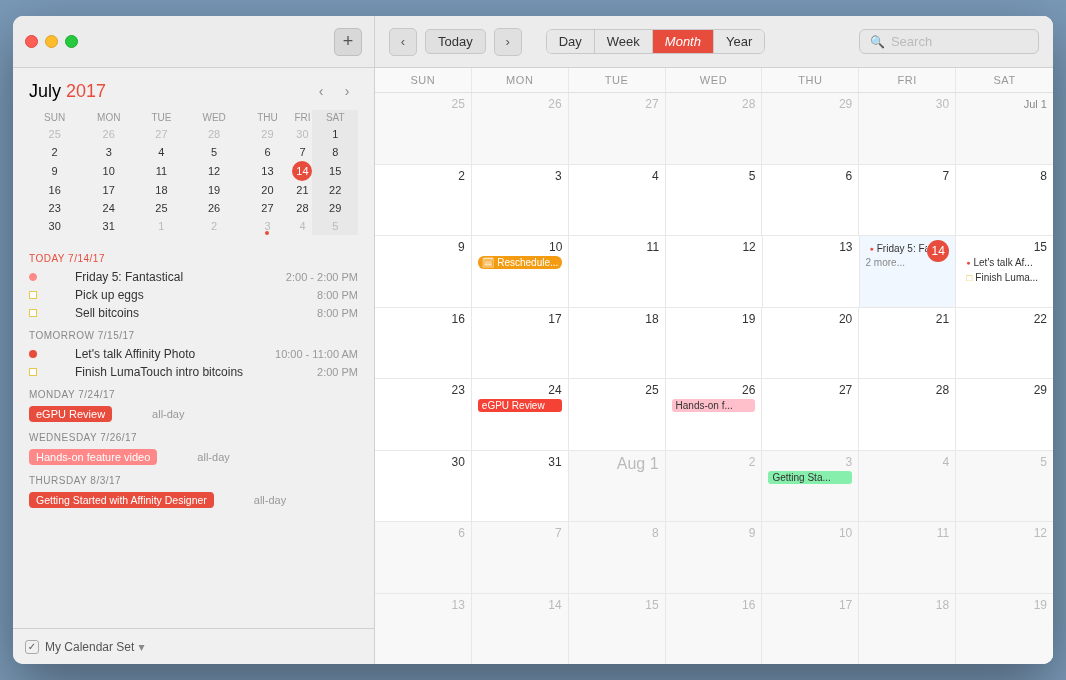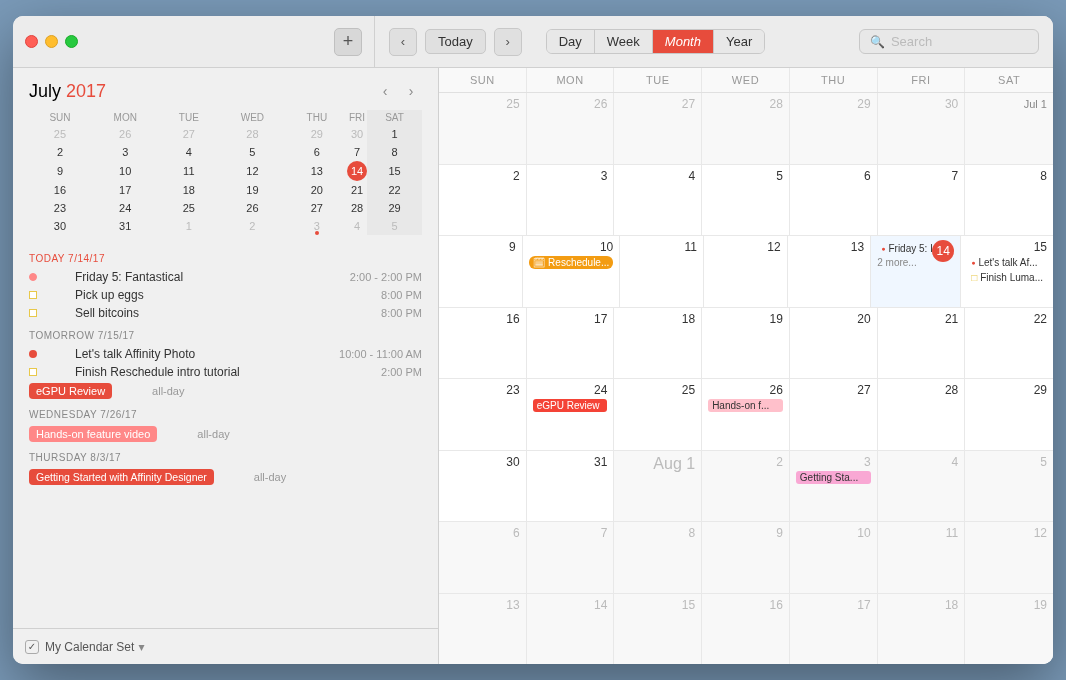--- a/index.html
+++ b/index.html
@@ -51,21 +51,21 @@
       margin-left: auto;
     }
     
     .main-body {
       display: flex;
       flex: 1;
       overflow: hidden;
     }
     
     .sidebar {
-      width: 426px;
+      width: 362px;
       background: #f0f0f0;
       border-right: 1px solid #d0d0d0;
       display: flex;
       flex-direction: column;
       flex-shrink: 0;
     }
     .mini-cal {
       padding: 12px 16px 8px;
     }
     .mini-cal-header {
@@ -507,24 +507,25 @@
 
         <div class="events-day-header">TOMORROW 7/15/17</div>
 
         <div class="event-item">
           <div class="event-dot red"></div>
           <span class="event-name">Let's talk Affinity Photo</span>
           <span class="event-time">10:00 - 11:00 AM</span>
         </div>
         <div class="event-item">
           <div class="event-square"></div>
-          <span class="event-name">Finish Reschedule intro tutorial</span>
+          <span class="event-name">Finish LumaTouch intro bitcoins</span>
           <span class="event-time">2:00 PM</span>
         </div>
 
+        <div class="events-day-header">MONDAY 7/24/17</div>
         <div class="event-item">
           <span class="event-tag">eGPU Review</span>
           <span class="event-time">all-day</span>
         </div>
 
         <div class="events-day-header">WEDNESDAY 7/26/17</div>
         <div class="event-item">
           <span class="event-tag pink-tag">Hands-on feature video</span>
           <span class="event-time">all-day</span>
         </div>
@@ -695,21 +696,21 @@
                 <div class="day-num">31</div>
               </div>
             <div class="cal-day other-month">
                 <div class="day-num" style="color:#bbb;font-size:16px;">Aug 1</div>
               </div>
             <div class="cal-day other-month">
                 <div class="day-num" style="color:#bbb;">2</div>
               </div>
             <div class="cal-day other-month">
               <div class="day-num" style="color:#bbb;">3</div>
-              <div class="day-event pink-bg" style="background:#f9a8d4;color:#333;font-size:10px;border-radius:3px;padding:1px 4px;">Getting Sta...</div>
+              <div class="day-event pink-bg" style="background:#86efac;color:#333;font-size:10px;border-radius:3px;padding:1px 4px;">Getting Sta...</div>
             </div>
             <div class="cal-day other-month">
                 <div class="day-num" style="color:#bbb;">4</div>
               </div>
             <div class="cal-day other-month">
                 <div class="day-num" style="color:#bbb;">5</div>
               </div>
           </div>
 
           <div class="cal-week">

